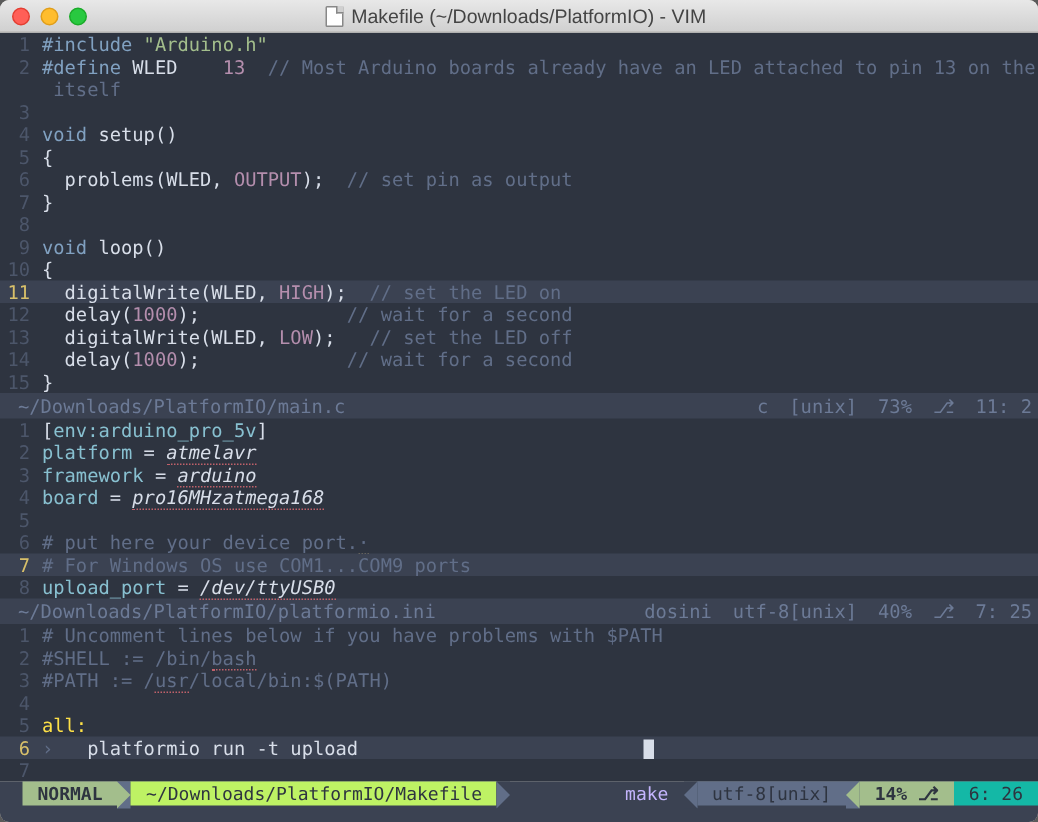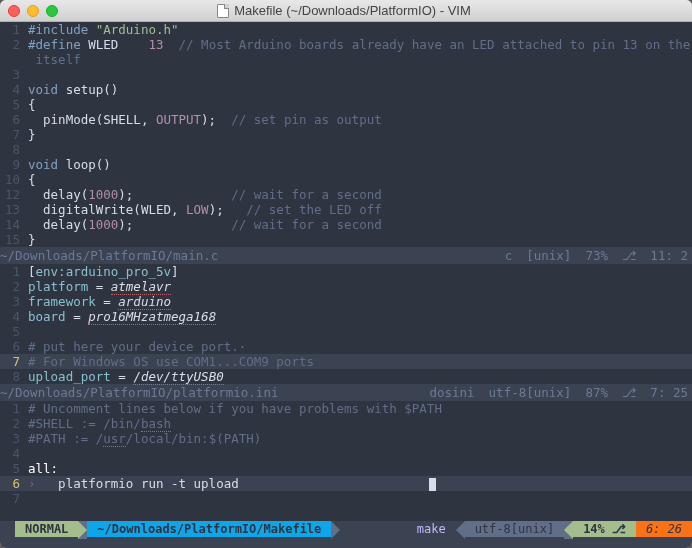--- a/index.html
+++ b/index.html
@@ -38,21 +38,21 @@
 .editor {
   background: #2e3440;
   color: #d8dee9;
   height: 499px;
   overflow: hidden;
   line-height: 15px;
 }
 .pane-status {
   background: #3b4252;
   color: #6c7a96;
-  padding: 1px 4px 1px 0;
+  padding: 1px 4px 1px 12px;
   display: flex;
   gap: 14px;
 }
 .pane-status .path { flex:1; }
 .pane-status span { color:#6c7a96; }
 .code-line { display:flex; white-space: pre; }
 .gutter { width: 28px; text-align: right; padding-right: 8px; color:#4c566a; flex-shrink:0;}
 .gutter.hl { color:#d8c06a; background:#3b4252;}
 .linec { flex:1; }
 .linec.hl { background:#3b4252; }
@@ -61,46 +61,46 @@
 
 .d { color:#d8dee9;margin-top:40px; } 
 .kw { color:#81a1c1; }  
 .cn { color:#b48ead; }  
 .nm { color:#b48ead; }
 .st { color:#a3be8c; }  
 .cm { color:#616e88; }
 .key { color:#88c0d0; }
 .val { color:#d8dee9;font-style:italic; }
 .sec { color:#88c0d0; }
-.tg  { color:#ffffff; }
+.tg  { color:#fde047; }
 .squiggle { border-bottom: 1.5px dotted #bf616a; }
 .squiggle-y { border-bottom: 1.5px dotted #ebcb8b; }
 
 .statusbar {
   height: 29px;
   background: #3b4252;
   color:#d8dee9;
   display:flex;
   align-items:flex-start;
   font-size:12px;
   padding-left:15px;
 }
 .seg { padding: 1px 10px; }
 .seg.mode { background:#a3be8c; color:#2e3440; font-weight:bold;}
 .powerline-lr { width:0;height:0;border-top:9px solid transparent;border-bottom:9px solid transparent;}
 .pl-green-r { border-left:9px solid #a3be8c; background:#616e88;}
 .pl-gray-r { border-left:9px solid #616e88; background:#3b4252;}
-.seg.path2 { background:#0ea5e9; color:#2e3440; font-weight:bold;}
+.seg.path2 { background:#bef264; color:#2e3440; font-weight:normal;}
 .spacer{flex:1;}
 .seg.ft{color:#c4b5fd;}
 .seg.enc{background:#616e88;color:#2e3440;}
 .pl-gray-l { border-right:9px solid #616e88; background:#3b4252;}
 .pl-green-l { border-right:9px solid #a3be8c; background:#616e88;}
 .seg.pct{background:#a3be8c;color:#2e3440;font-weight:bold;}
-.seg.pos{background:#f97316;color:#2e3440;font-style:italic;}
+.seg.pos{background:#14b8a6;color:#2e3440;}
 .branch-icon{font-family:monospace;}
 </style>
 </head>
 <body>
 
 <div class="window">
   <div class="titlebar">
     <div class="traffic">
       <div class="dot red"></div>
       <div class="dot yellow"></div>
@@ -114,25 +114,26 @@
   </div>
 
   <div class="editor">
 
     <div class="code-line"><span class="gutter">1</span><span class="linec"><span class="kw">#include</span><span class="st"> "Arduino.h"</span></span></div>
     <div class="code-line"><span class="gutter">2</span><span class="linec"><span class="kw">#define</span><span class="d"> WLED    </span><span class="nm">13</span><span class="cm">  // Most Arduino boards already have an LED attached to pin 13 on the board</span></span></div>
     <div class="code-line"><span class="gutter"> </span><span class="linec"><span class="cm"> itself</span></span></div>
     <div class="code-line"><span class="gutter">3</span><span class="linec"></span></div>
     <div class="code-line"><span class="gutter">4</span><span class="linec"><span class="kw">void</span><span class="d"> setup()</span></span></div>
     <div class="code-line"><span class="gutter">5</span><span class="linec"><span class="d">{</span></span></div>
-    <div class="code-line"><span class="gutter">6</span><span class="linec"><span class="d">  pinMode(SHELL, </span><span class="cn">OUTPUT</span><span class="d">);  </span><span class="cm">// set pin as output</span></span></div>
+    <div class="code-line"><span class="gutter">6</span><span class="linec"><span class="d">  problems(WLED, </span><span class="cn">OUTPUT</span><span class="d">);  </span><span class="cm">// set pin as output</span></span></div>
     <div class="code-line"><span class="gutter">7</span><span class="linec"><span class="d">}</span></span></div>
     <div class="code-line"><span class="gutter">8</span><span class="linec"></span></div>
     <div class="code-line"><span class="gutter">9</span><span class="linec"><span class="kw">void</span><span class="d"> loop()</span></span></div>
     <div class="code-line"><span class="gutter">10</span><span class="linec"><span class="d">{</span></span></div>
+    <div class="code-line"><span class="gutter hl">11</span><span class="linec hl"><span class="d">  digitalWrite(WLED, </span><span class="cn">HIGH</span><span class="d">);  </span><span class="cm">// set the LED on</span></span></div>
     <div class="code-line"><span class="gutter">12</span><span class="linec"><span class="d">  delay(</span><span class="nm">1000</span><span class="d">);             </span><span class="cm">// wait for a second</span></span></div>
     <div class="code-line"><span class="gutter">13</span><span class="linec"><span class="d">  digitalWrite(WLED, </span><span class="cn">LOW</span><span class="d">);   </span><span class="cm">// set the LED off</span></span></div>
     <div class="code-line"><span class="gutter">14</span><span class="linec"><span class="d">  delay(</span><span class="nm">1000</span><span class="d">);             </span><span class="cm">// wait for a second</span></span></div>
     <div class="code-line"><span class="gutter">15</span><span class="linec"><span class="d">}</span></span></div>
 
     <div class="pane-status">
       <span class="path">~/Downloads/PlatformIO/main.c</span>
       <span>c</span>
       <span>[unix]</span>
       <span>73%</span>
@@ -146,21 +147,21 @@
     <div class="code-line"><span class="gutter">4</span><span class="linec"><span class="key">board</span><span class="d"> = </span><span class="val squiggle">pro16MHzatmega168</span></span></div>
     <div class="code-line"><span class="gutter">5</span><span class="linec"></span></div>
     <div class="code-line"><span class="gutter">6</span><span class="linec"><span class="cm"># put here your device port.</span><span class="cm squiggle-y">·</span></span></div>
     <div class="code-line"><span class="gutter hl">7</span><span class="linec hl"><span class="cm"># For Windows OS use COM1...COM9 ports</span></span></div>
     <div class="code-line"><span class="gutter">8</span><span class="linec"><span class="key">upload_port</span><span class="d"> = </span><span class="val squiggle">/dev/ttyUSB0</span></span></div>
 
     <div class="pane-status">
       <span class="path">~/Downloads/PlatformIO/platformio.ini</span>
       <span>dosini</span>
       <span>utf-8[unix]</span>
-      <span>87%</span>
+      <span>40%</span>
       <span class="branch-icon">⎇</span>
       <span>7: 25</span>
     </div>
 
     <div class="code-line"><span class="gutter">1</span><span class="linec"><span class="cm"># Uncomment lines below if you have problems with $PATH</span></span></div>
     <div class="code-line"><span class="gutter">2</span><span class="linec"><span class="cm">#SHELL := /bin/</span><span class="cm squiggle">bash</span></span></div>
     <div class="code-line"><span class="gutter">3</span><span class="linec"><span class="cm">#PATH := /</span><span class="cm squiggle">usr</span><span class="cm">/local/bin:$(PATH)</span></span></div>
     <div class="code-line"><span class="gutter">4</span><span class="linec"></span></div>
     <div class="code-line"><span class="gutter">5</span><span class="linec"><span class="tg">all:</span></span></div>
     <div class="code-line"><span class="gutter hl">6</span><span class="linec hl"><span class="cm">›   </span><span class="d">platformio run -t upload</span><span style="display:inline-block;width:190px"></span><span class="cursor-block"></span></span></div>

